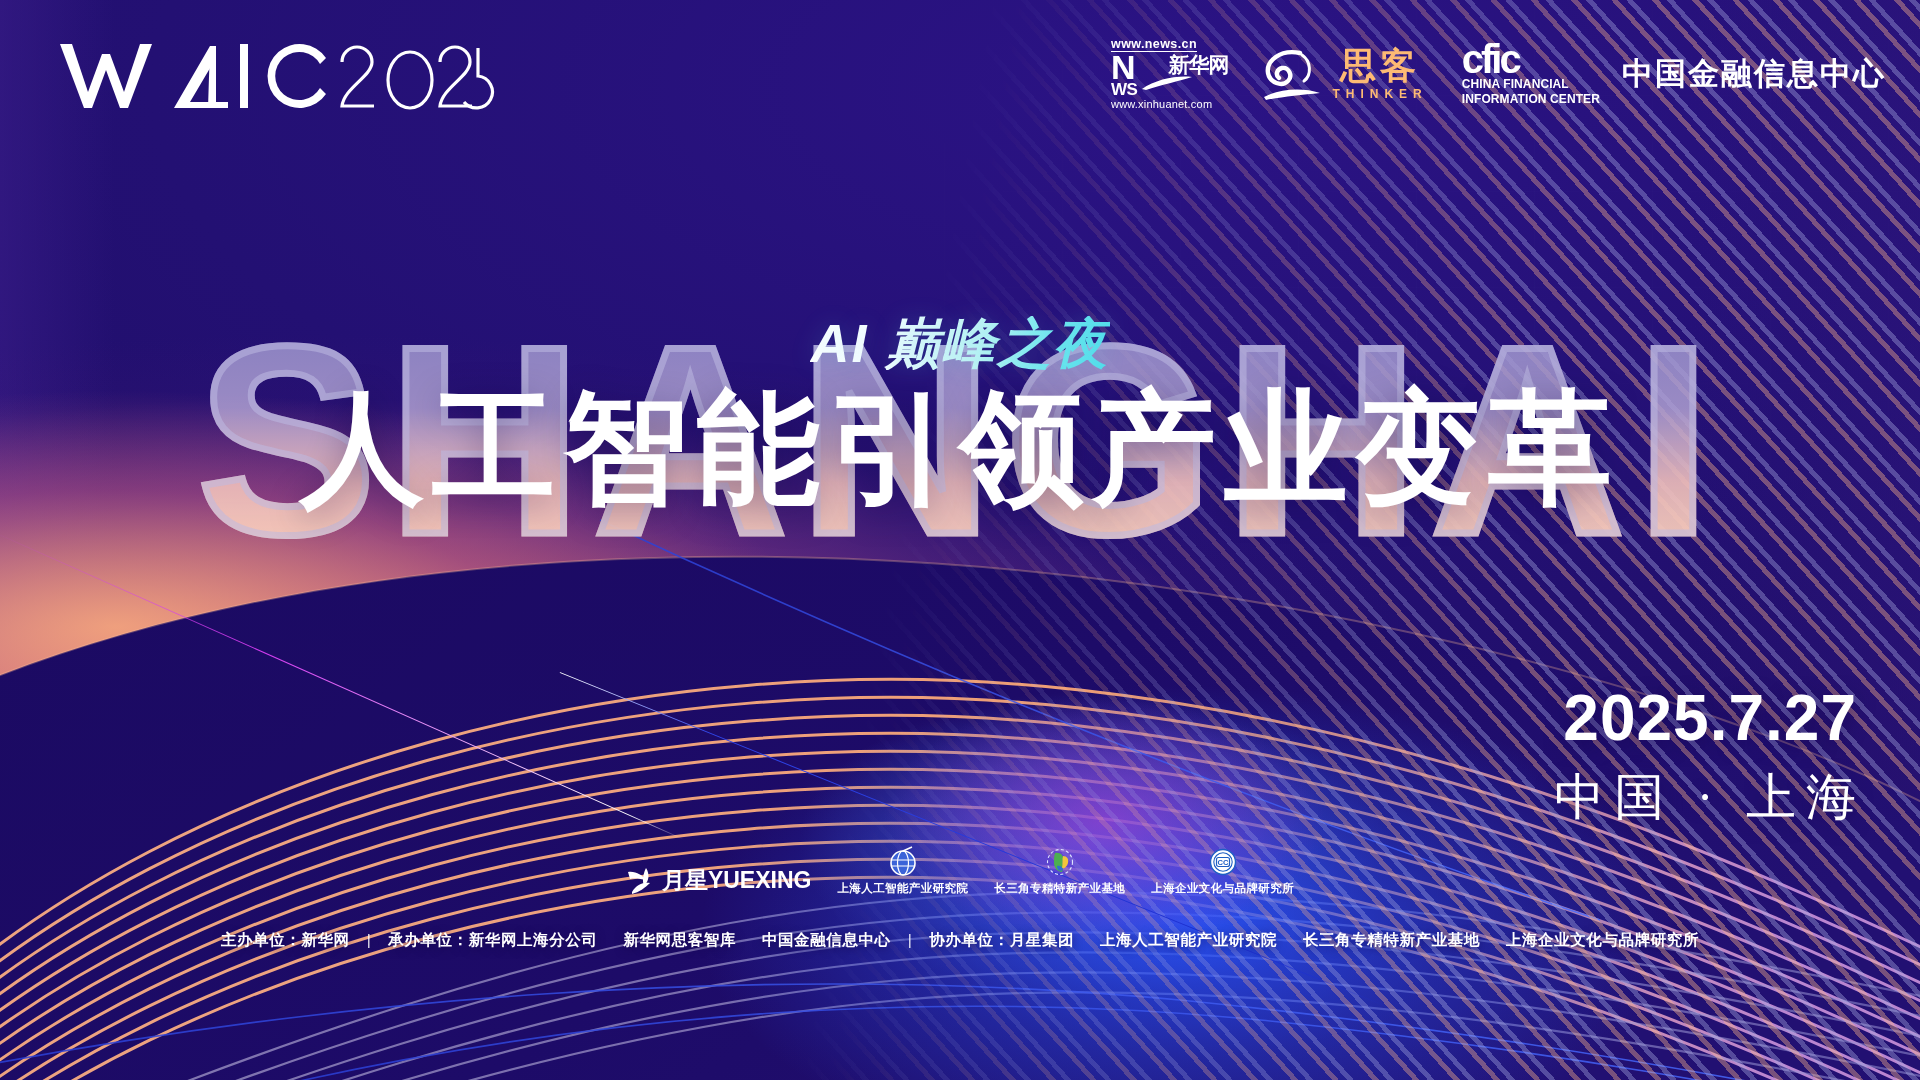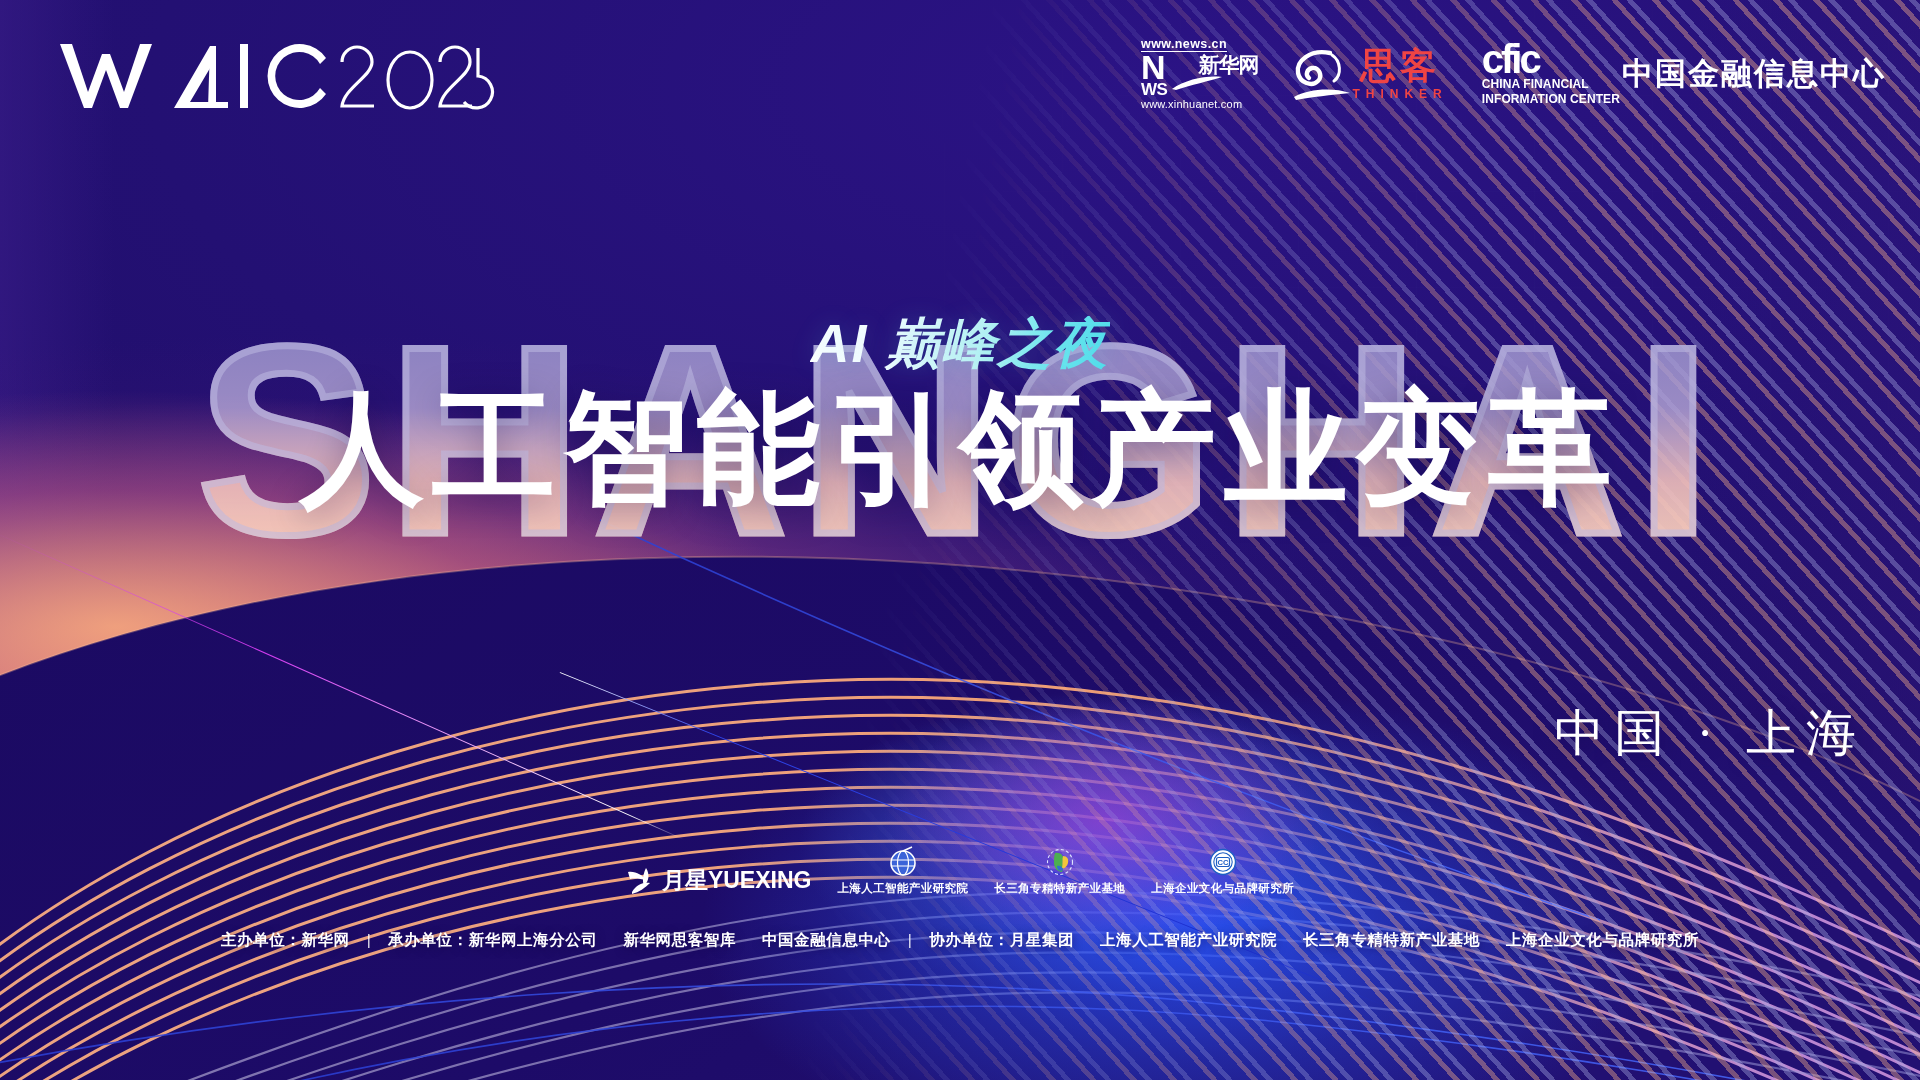--- a/index.html
+++ b/index.html
@@ -156,30 +156,30 @@
   }
   .xinhua-mid { display: flex; align-items: flex-start; gap: 3px; }
   .xinhua-n {
     font-size: 34px; font-weight: 800; line-height: .82; letter-spacing: -1px;
   }
   .xinhua-ws { font-size: 17px; font-weight: 800; line-height: .9; letter-spacing: -.5px; }
   .xinhua-cn { font-size: 21px; font-weight: 700; line-height: 1; letter-spacing: -1px; margin-left: 28px; }
   .xinhua-url-bot { font-size: 11px; letter-spacing: .2px; margin-top: 2px; }
 
   
-  .thinker { display: flex; align-items: center; color: #ef4444; }
+  .thinker { display: flex; align-items: center; gap: 10px; color: #fdba74; }
   .thinker-mark {
     width: 60px; height: 54px; position: relative;
   }
   .thinker-text { display: flex; flex-direction: column; align-items: center; }
   .thinker-cn { font-size: 36px; font-weight: 700; line-height: 1; letter-spacing: 4px; }
   .thinker-en { font-size: 12px; letter-spacing: 6px; margin-top: 3px; font-weight: 600; }
 
   
-  .cfic { display: flex; align-items: center; gap: 2px; color: #fff; }
+  .cfic { display: flex; align-items: center; gap: 22px; color: #fff; }
   .cfic-mark { display: flex; flex-direction: column; }
   .cfic-letters { font-size: 40px; font-weight: 800; line-height: .9; letter-spacing: -3px; }
   .cfic-sub { font-size: 12px; font-weight: 700; line-height: 1.15; letter-spacing: .1px; margin-top: 1px; }
   .cfic-cn { font-size: 31px; font-weight: 700; letter-spacing: 2px; }
 
   
   .title-block {
     position: absolute;
     left: 0; right: 0; top: 316px;
     text-align: center;
@@ -446,20 +446,21 @@
 
     </div>
   </div>
 
   <div class="title-block">
     <div class="subtitle">AI 巅峰之夜</div>
     <h1 class="headline">人工智能引领产业变革</h1>
   </div>
 
   <div class="datebox">
+    <div class="date-main">2025.7.27</div>
     <div class="date-place">中国 · 上海</div>
   </div>
 
   <div class="sponsor-row">
 
     <div class="sponsor sponsor-inline">
       <svg class="sp-mark-lg" viewBox="0 0 34 30">
         <path d="M2,6 C10,5 16,9 20,14 C15,13 9,12 4,13 Z" fill="#ffffff"></path>
         <path d="M20,2 C24,8 23,15 18,20 C16,15 17,8 20,2 Z" fill="#ffffff"></path>
         <path d="M6,26 C10,19 17,16 24,17 C19,22 13,26 6,28 Z" fill="#ffffff"></path>

